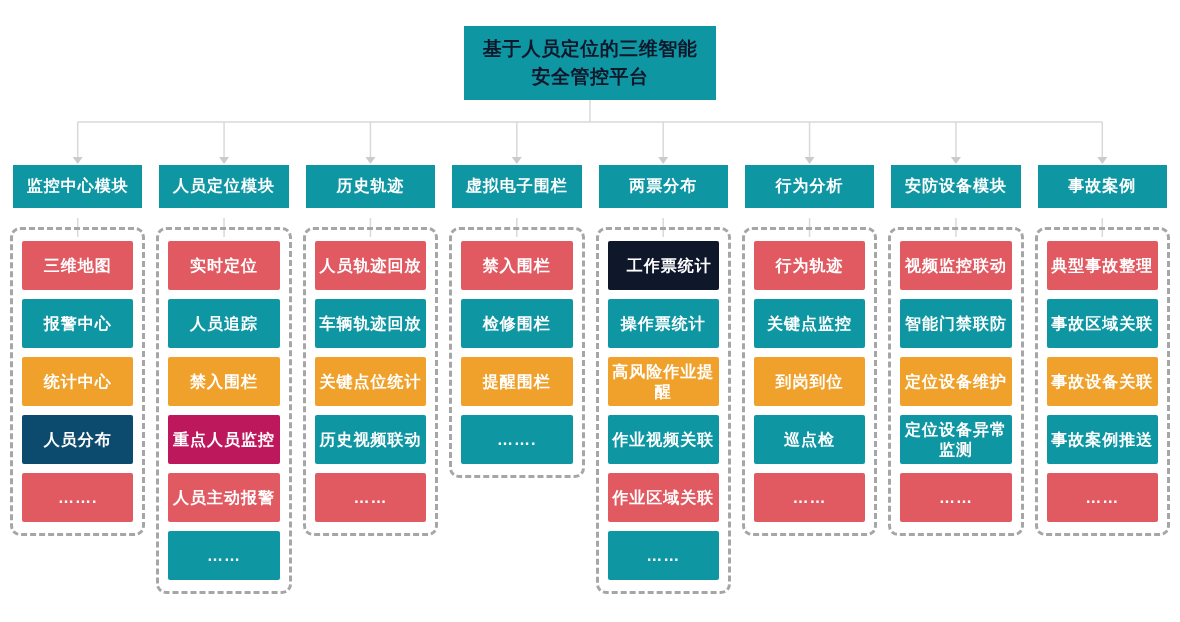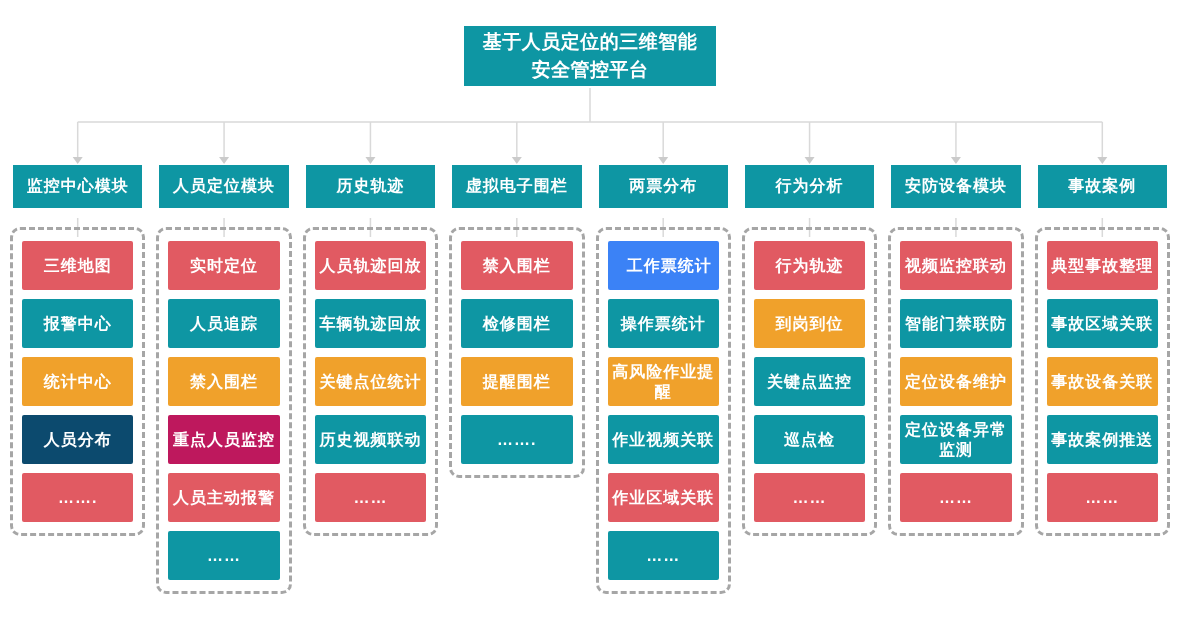--- a/index.html
+++ b/index.html
@@ -10,28 +10,28 @@
     background: #ffffff;
     overflow: hidden;
     font-family: "Liberation Sans", "DejaVu Sans", sans-serif;
   }
   .root-node {
     position: absolute;
     top: 26px;
     left: 50%;
     transform: translateX(-50%);
     width: 224px;
-    height: 60px;
+    height: 74px;
     padding: 0 14px;
     box-sizing: content-box;
     display: flex;
     align-items: center;
     justify-content: center;
     text-align: center;
-    color: #ffffff;
+    color: #0f172a;
     font-size: 19px;
     font-weight: bold;
     line-height: 1.5;
     letter-spacing: 0.5px;
     z-index: 2;
   }
   #connector-svg {
     position: absolute;
     inset: 0;
     width: 1180px;
@@ -156,34 +156,34 @@
         <div class="item-container" style="border-color: rgb(166, 166, 166);">
           <div class="item" style="background-color: rgb(225, 90, 98);">禁入围栏</div>
           <div class="item" style="background-color: rgb(14, 150, 163);">检修围栏</div>
           <div class="item" style="background-color: rgb(240, 161, 43);">提醒围栏</div>
           <div class="item" style="background-color: rgb(14, 150, 163);">…….</div>
         </div>
       </div>
       <div class="column">
         <div class="column-header" style="background-color: rgb(14, 150, 163);">两票分布</div>
         <div class="item-container" style="border-color: rgb(166, 166, 166);">
-          <div class="item" style="background-color: #3b82f6; padding-left: 16px;">工作票统计</div>
+          <div class="item" style="background-color: #0f172a; padding-left: 16px;">工作票统计</div>
           <div class="item" style="background-color: rgb(14, 150, 163);">操作票统计</div>
           <div class="item" style="background-color: rgb(240, 161, 43);">高风险作业提醒</div>
           <div class="item" style="background-color: rgb(14, 150, 163);">作业视频关联</div>
           <div class="item" style="background-color: rgb(225, 90, 98);">作业区域关联</div>
           <div class="item" style="background-color: rgb(14, 150, 163);">……</div>
         </div>
       </div>
       <div class="column">
         <div class="column-header" style="background-color: rgb(14, 150, 163);">行为分析</div>
         <div class="item-container" style="border-color: rgb(166, 166, 166);">
           <div class="item" style="background-color: rgb(225, 90, 98);">行为轨迹</div>
+          <div class="item" style="background-color: rgb(14, 150, 163);">关键点监控</div>
           <div class="item" style="background-color: rgb(240, 161, 43);">到岗到位</div>
-          <div class="item" style="background-color: rgb(14, 150, 163);">关键点监控</div>
           <div class="item" style="background-color: rgb(14, 150, 163);">巡点检</div>
           <div class="item" style="background-color: rgb(225, 90, 98);">……</div>
         </div>
       </div>
       <div class="column">
         <div class="column-header" style="background-color: rgb(14, 150, 163);">安防设备模块</div>
         <div class="item-container" style="border-color: rgb(166, 166, 166);">
           <div class="item" style="background-color: rgb(225, 90, 98);">视频监控联动</div>
           <div class="item" style="background-color: rgb(14, 150, 163);">智能门禁联防</div>
           <div class="item" style="background-color: rgb(240, 161, 43);">定位设备维护</div>

